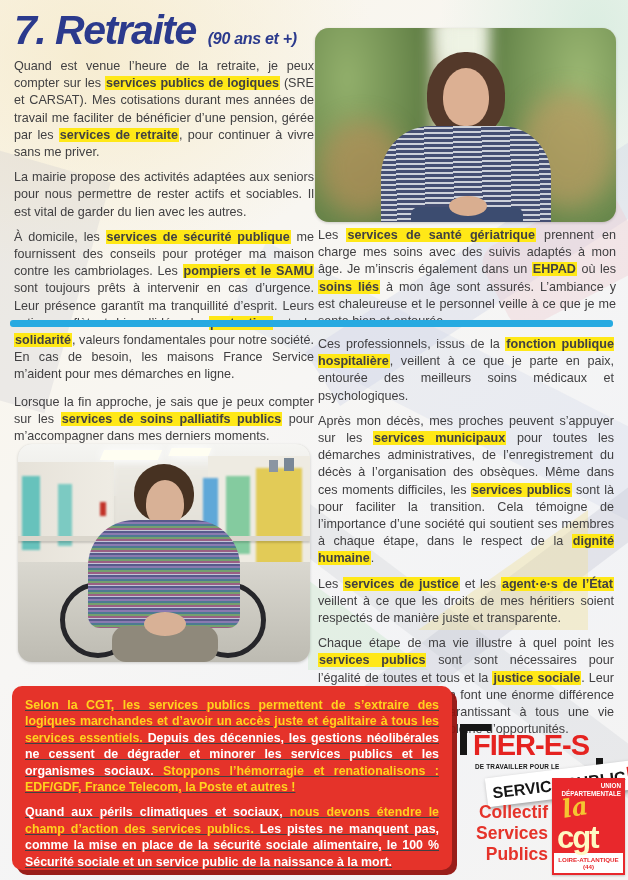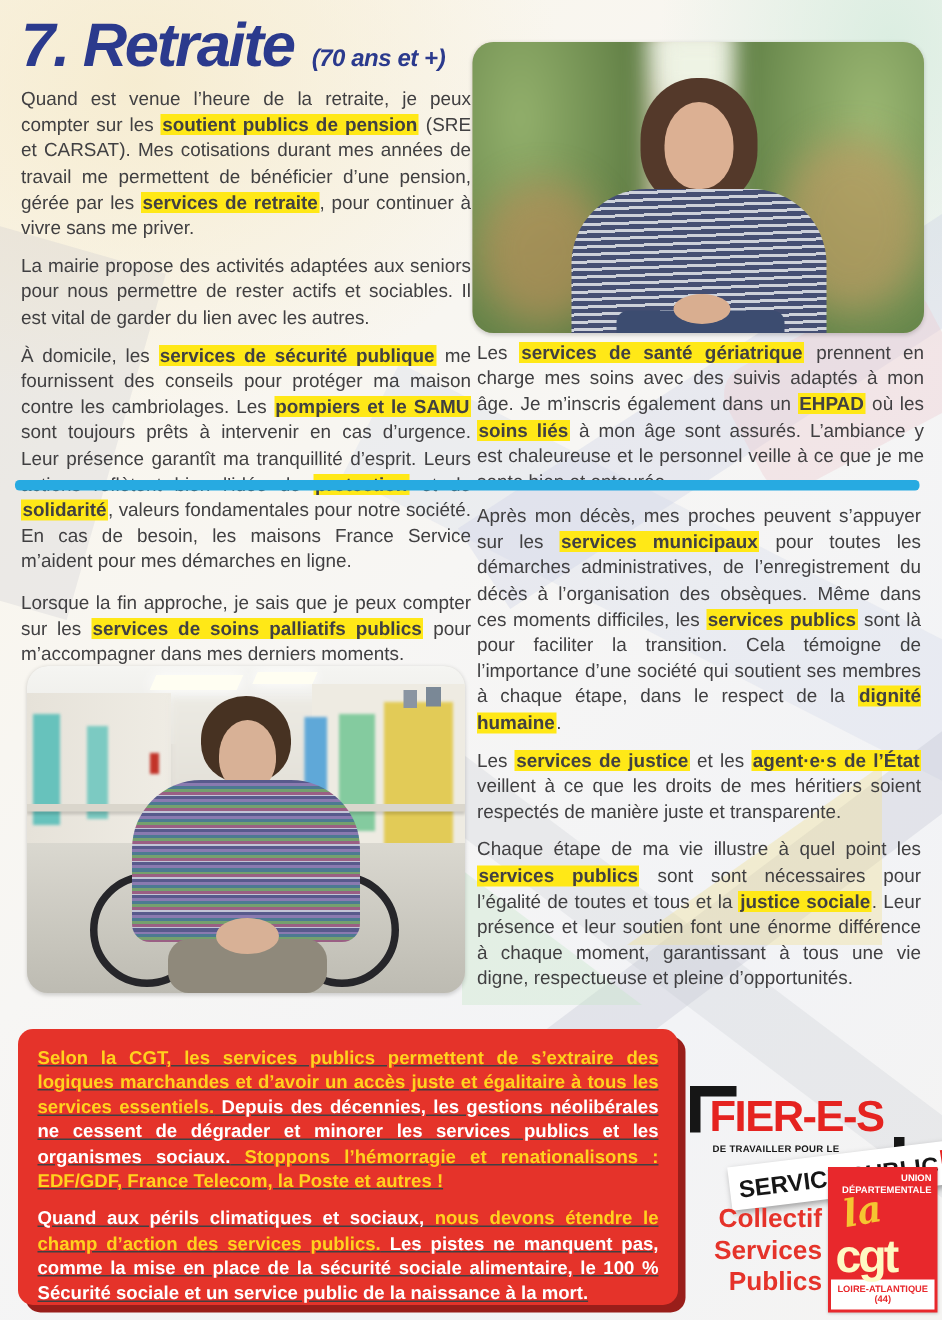--- a/index.html
+++ b/index.html
@@ -106,25 +106,25 @@
   <div class="bg bg-greyL"></div>
   <div class="bg bg-band1"></div>
   <div class="bg bg-pink"></div>
   <div class="bg bg-band2"></div>
   <div class="bg bg-x1"></div>
   <div class="bg bg-x2"></div>
   <div class="bg bg-ytri"></div>
   <div class="bg bg-gtri"></div>
 
   <div class="h-title" style="left:14px;top:10px;">
-    <span>7. Retraite</span><span class="h-sub">(70 ans et +)</span>
+    <span>7. Retraite</span><span class="h-sub">(90 ans et +)</span>
   </div>
 
   <div class="col" style="left:14px;top:58px;width:300px;">
-    <p><span>Quand est venue l’heure de la retraite, je peux compter sur les </span><span class="hl">soutient publics de pension</span><span> (SRE et CARSAT). Mes cotisations durant mes années de travail me permettent de bénéficier d’une pension, gérée par les </span><span class="hl">services de retraite</span><span>, pour continuer à vivre sans me priver.</span></p>
+    <p><span>Quand est venue l’heure de la retraite, je peux compter sur les </span><span class="hl">services publics de logiques</span><span> (SRE et CARSAT). Mes cotisations durant mes années de travail me faciliter de bénéficier d’une pension, gérée par les </span><span class="hl">services de retraite</span><span>, pour continuer à vivre sans me priver.</span></p>
     <p><span>La mairie propose des activités adaptées aux seniors pour nous permettre de rester actifs et sociables. Il est vital de garder du lien avec les autres.</span></p>
     <p><span>À domicile, les </span><span class="hl">services de sécurité publique</span><span> me fournissent des conseils pour protéger ma maison contre les cambriolages. Les </span><span class="hl">pompiers et le SAMU</span><span> sont toujours prêts à intervenir en cas d’urgence. Leur présence garantît ma tranquillité d’esprit. Leurs actions reflètent bien l’idée de </span><span class="hl">protection</span><span> et de </span><span class="hl">solidarité</span><span>, valeurs fondamentales pour notre société. En cas de besoin, les maisons France Service m’aident pour mes démarches en ligne.</span></p>
   </div>
 
   <div class="photo photo1">
     <div class="p1-path"></div>
     <div class="p1-sky"></div>
     <div class="p1-treesL"></div>
     <div class="p1-treesR"></div>
     <div class="p1-warmL"></div>
@@ -168,20 +168,21 @@
     <div class="p2-wheelL"></div>
     <div class="p2-wheelR"></div>
     <div class="p2-hair"></div>
     <div class="p2-face"></div>
     <div class="p2-sweater"></div>
     <div class="p2-lap"></div>
     <div class="p2-hands"></div>
   </div>
 
   <div class="col" style="left:318px;top:336px;width:296px;">
+    <p><span>Ces professionnels, issus de la </span><span class="hl">fonction publique hospitalière</span><span>, veillent à ce que je parte en paix, entourée des meilleurs soins médicaux et psychologiques.</span></p>
     <p><span>Après mon décès, mes proches peuvent s’appuyer sur les </span><span class="hl">services municipaux</span><span> pour toutes les démarches administratives, de l’enregistrement du décès à l’organisation des obsèques. Même dans ces moments difficiles, les </span><span class="hl">services publics</span><span> sont là pour faciliter la transition. Cela témoigne de l’importance d’une société qui soutient ses membres à chaque étape, dans le respect de la </span><span class="hl">dignité humaine</span><span>.</span></p>
     <p><span>Les </span><span class="hl">services de justice</span><span> et les </span><span class="hl">agent·e·s de l’État</span><span> veillent à ce que les droits de mes héritiers soient respectés de manière juste et transparente.</span></p>
     <p><span>Chaque étape de ma vie illustre à quel point les </span><span class="hl">services publics</span><span> sont sont nécessaires pour l’égalité de toutes et tous et la </span><span class="hl">justice sociale</span><span>. Leur présence et leur soutien font une énorme différence à chaque moment, garantissant à tous une vie digne, respectueuse et pleine d’opportunités.</span></p>
   </div>
 
   <div class="redbox">
     <p><span class="y">Selon la CGT, les services publics permettent de s’extraire des logiques marchandes et d’avoir un accès juste et égalitaire à tous les services essentiels.</span><span class="w"> Depuis des décennies, les gestions néolibérales ne cessent de dégrader et minorer les services publics et les organismes sociaux.</span><span class="y"> Stoppons l’hémorragie et renationalisons : EDF/GDF, France Telecom, la Poste et autres !</span></p>
     <p><span class="w">Quand aux périls climatiques et sociaux,</span><span class="y"> nous devons étendre le champ d’action des services publics.</span><span class="w"> Les pistes ne manquent pas, comme la mise en place de la sécurité sociale alimentaire, le 100 % Sécurité sociale et un service public de la naissance à la mort.</span></p>
   </div>
 

